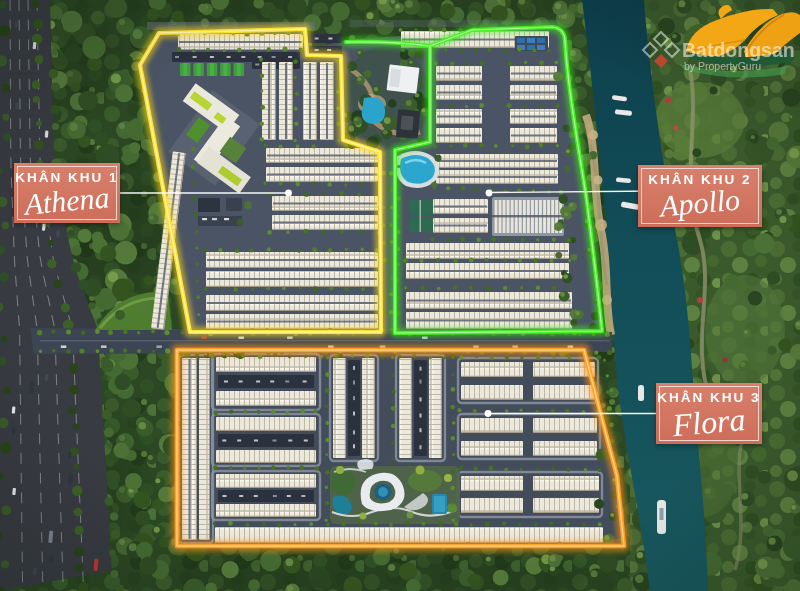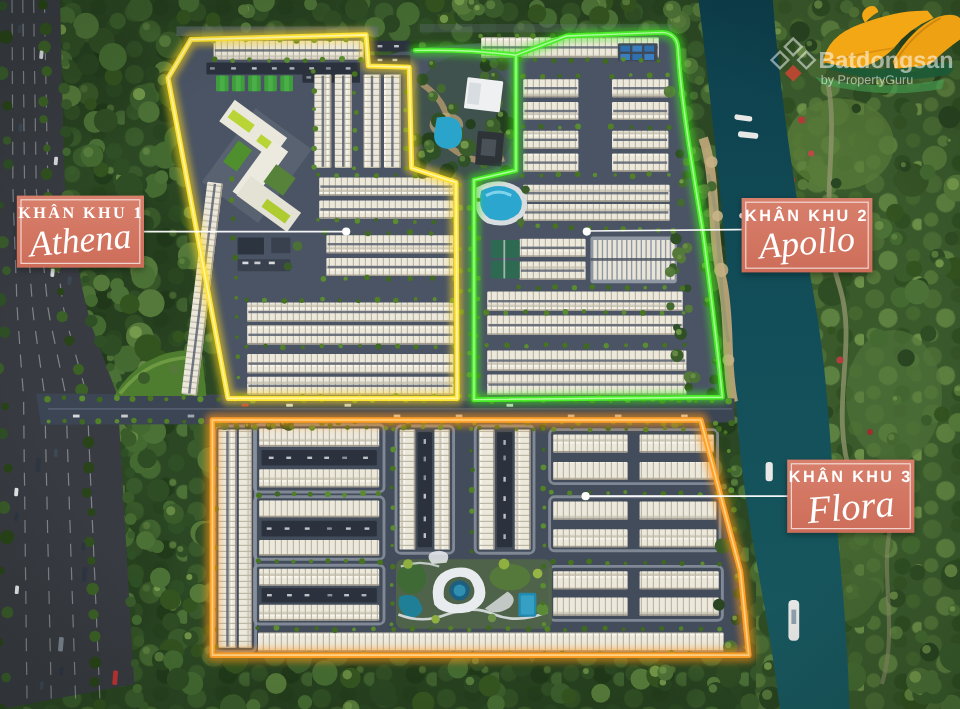--- a/index.html
+++ b/index.html
@@ -1810,25 +1810,25 @@
 <g>
         <line x1="488" y1="413.5" x2="657" y2="413.5" stroke="#ffffff" stroke-width="1.4" opacity="0.95"></line>
         <circle cx="488.0" cy="413.5" r="3.4" fill="#ffffff"></circle>
       </g>
 
 <rect x="0" y="0" width="800" height="591" fill="url(#vig)" pointer-events="none"></rect>
 </svg>
 
 <div style="position:absolute;left:14px;top:163px;width:106px;height:60px;background:linear-gradient(180deg,#d8806c,#cd6d59);box-shadow:0 2px 5px rgba(0,0,0,0.35);">
 <div style="position:absolute;inset:3px;border:1px solid rgba(255,255,255,0.7);"></div>
-<div style="position:absolute;left:0;right:0;top:7px;text-align:right;font-family:Liberation Serif, serif;font-weight:bold;font-size:13.5px;letter-spacing:2px;color:#fff;">KHÂN KHU 1</div>
+<div style="position:absolute;left:0;right:0;top:7px;text-align:center;font-family:Liberation Sans, sans-serif;font-weight:bold;font-size:13.5px;letter-spacing:2px;color:#fff;">KHÂN KHU 1</div>
 <div style="position:absolute;left:0;right:0;top:21px;text-align:center;font-family:'Liberation Serif',serif;font-style:italic;font-size:30px;color:#fff;transform:rotate(-5deg);white-space:nowrap;">Athena</div>
 </div>
 
-<div style="position:absolute;left:618px;top:165px;width:109px;height:62px;background:linear-gradient(180deg,#d8806c,#cd6d59);box-shadow:0 2px 5px rgba(0,0,0,0.35);">
+<div style="position:absolute;left:638px;top:165px;width:124px;height:62px;background:linear-gradient(180deg,#d8806c,#cd6d59);box-shadow:0 2px 5px rgba(0,0,0,0.35);">
 <div style="position:absolute;inset:3px;border:1px solid rgba(255,255,255,0.7);"></div>
 <div style="position:absolute;left:0;right:0;top:7px;text-align:center;font-family:'Liberation Sans',sans-serif;font-weight:bold;font-size:13.5px;letter-spacing:2px;color:#fff;">KHÂN KHU 2</div>
 <div style="position:absolute;left:0;right:0;top:21px;text-align:center;font-family:'Liberation Serif',serif;font-style:italic;font-size:30px;color:#fff;transform:rotate(-5deg);white-space:nowrap;">Apollo</div>
 </div>
 
 <div style="position:absolute;left:656px;top:383px;width:106px;height:61px;background:linear-gradient(180deg,#d8806c,#cd6d59);box-shadow:0 2px 5px rgba(0,0,0,0.35);">
 <div style="position:absolute;inset:3px;border:1px solid rgba(255,255,255,0.7);"></div>
 <div style="position:absolute;left:0;right:0;top:7px;text-align:center;font-family:'Liberation Sans',sans-serif;font-weight:bold;font-size:13.5px;letter-spacing:2px;color:#fff;">KHÂN KHU 3</div>
 <div style="position:absolute;left:0;right:0;top:21px;text-align:center;font-family:'Liberation Serif',serif;font-style:italic;font-size:32px;color:#fff;transform:rotate(-5deg);white-space:nowrap;">Flora</div>
 </div>

